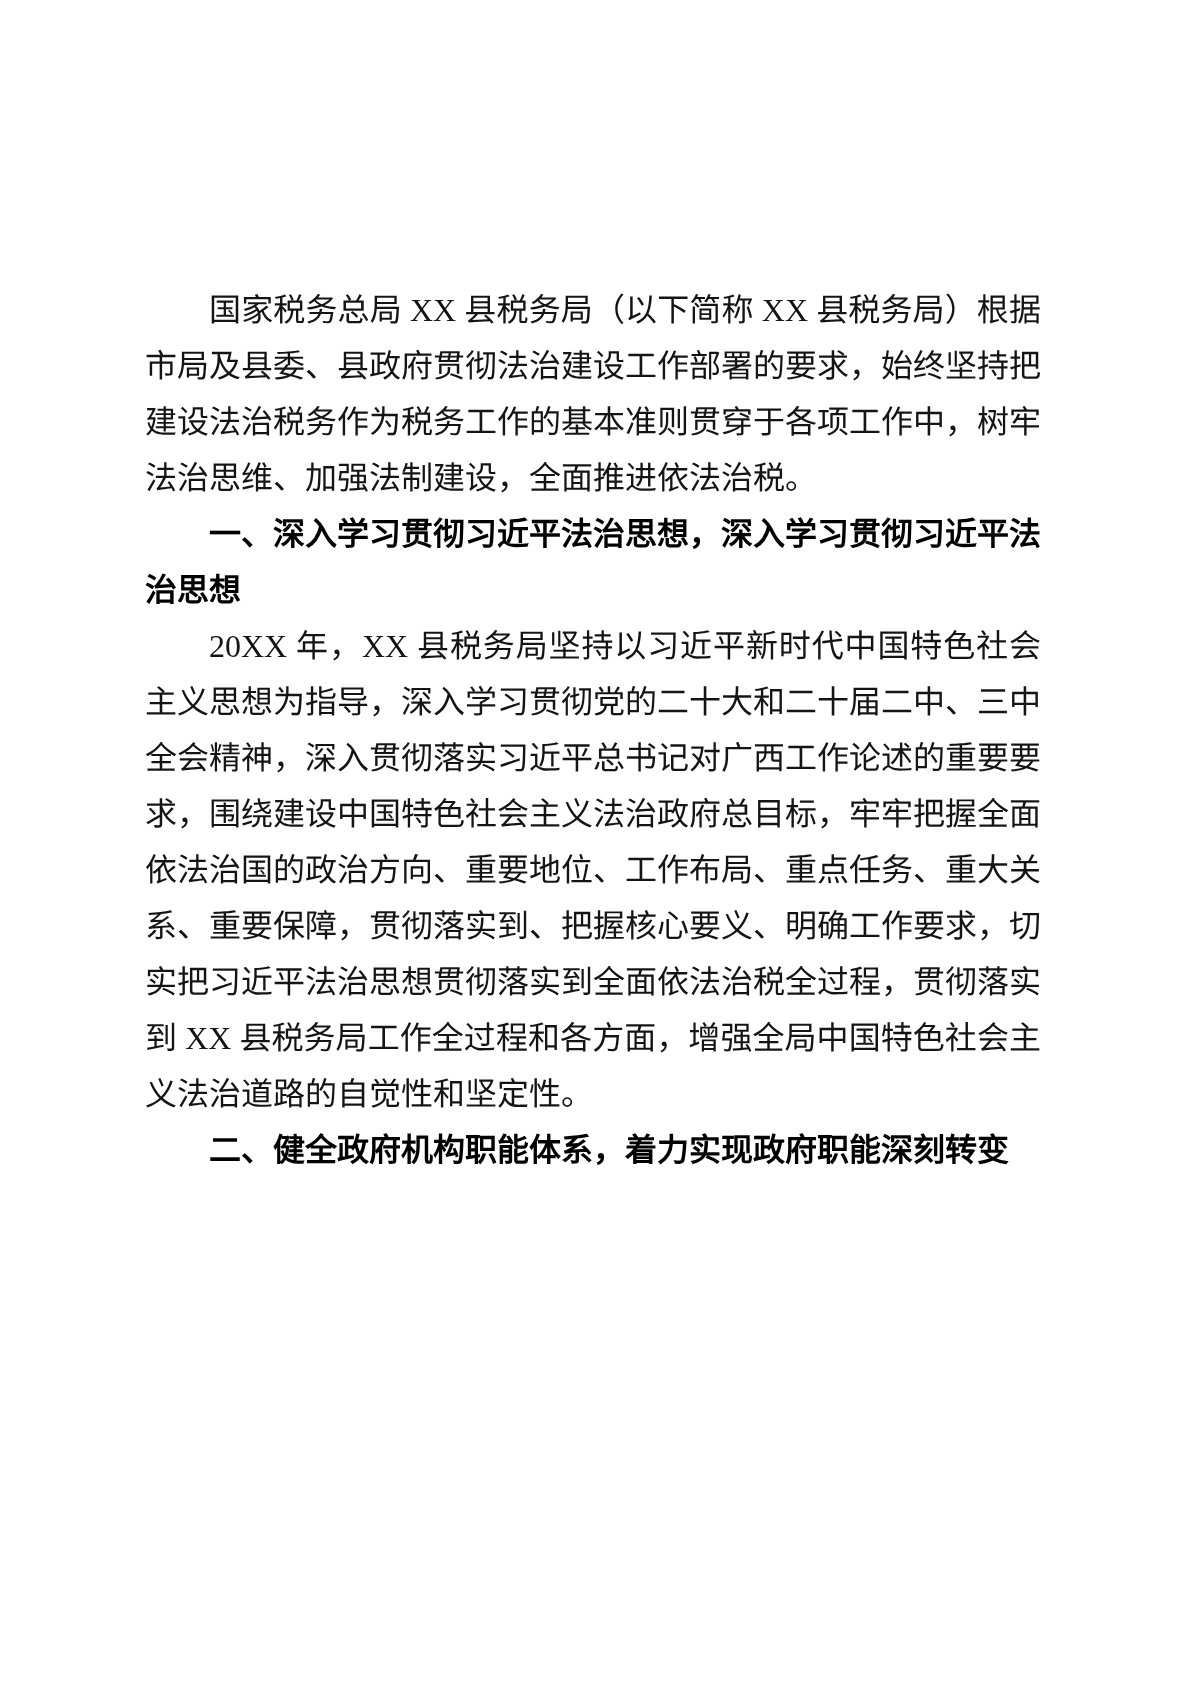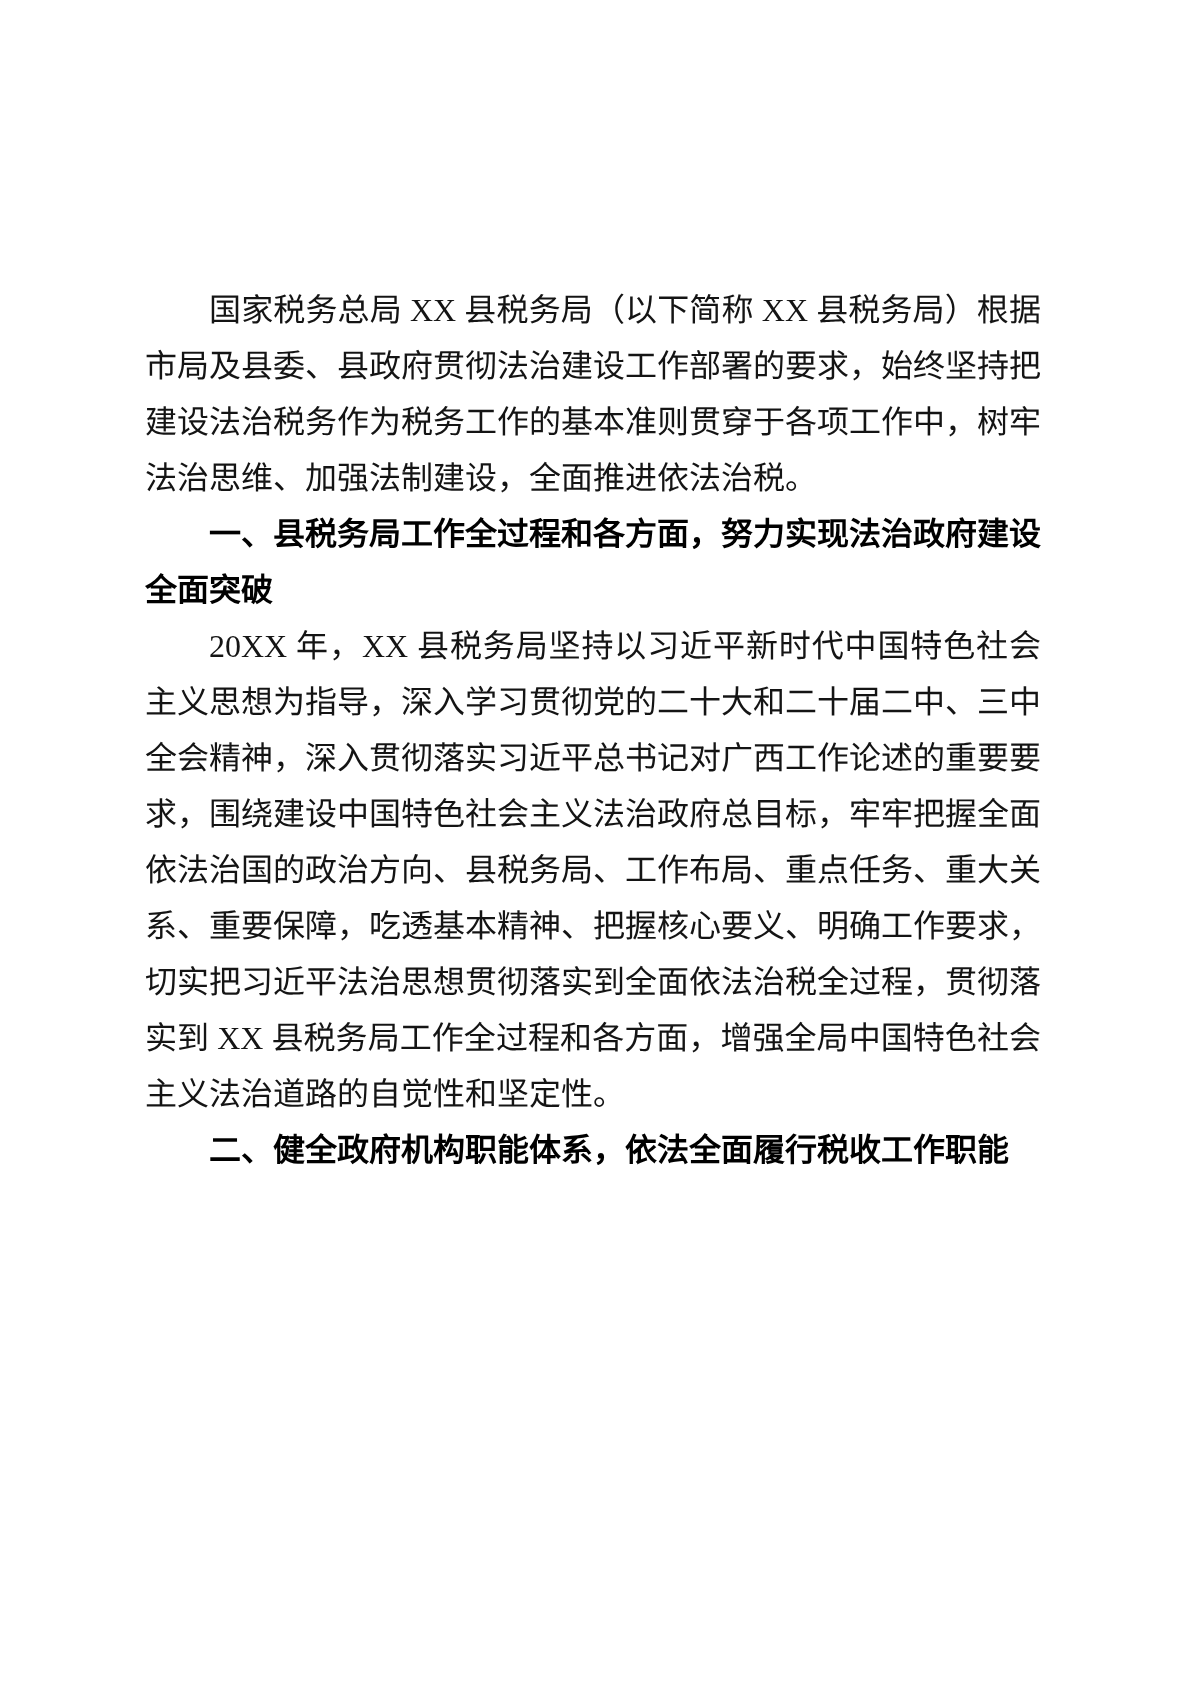--- a/index.html
+++ b/index.html
@@ -40,17 +40,17 @@
     font-weight: 700;
     color: #000000;
   }
 </style>
 </head>
 <body>
 
 <div class="page">
   <div class="doc-content">
     <p class="doc-paragraph">国家税务总局 XX 县税务局（以下简称 XX 县税务局）根据市局及县委、县政府贯彻法治建设工作部署的要求，始终坚持把建设法治税务作为税务工作的基本准则贯穿于各项工作中，树牢法治思维、加强法制建设，全面推进依法治税。</p>
-    <h2 class="doc-heading">一、县税务局工作全过程和各方面，努力实现法治政府建设全面突破</h2>
-    <p class="doc-paragraph">20XX 年，XX 县税务局坚持以习近平新时代中国特色社会主义思想为指导，深入学习贯彻党的二十大和二十届二中、三中全会精神，深入贯彻落实习近平总书记对广西工作论述的重要要求，围绕建设中国特色社会主义法治政府总目标，牢牢把握全面依法治国的政治方向、县税务局、工作布局、重点任务、重大关系、重要保障，吃透基本精神、把握核心要义、明确工作要求，切实把习近平法治思想贯彻落实到全面依法治税全过程，贯彻落实到 XX 县税务局工作全过程和各方面，增强全局中国特色社会主义法治道路的自觉性和坚定性。</p>
-    <h2 class="doc-heading">二、健全政府机构职能体系，依法全面履行税收工作职能</h2>
+    <h2 class="doc-heading">一、深入学习贯彻习近平法治思想，深入学习贯彻习近平法治思想</h2>
+    <p class="doc-paragraph">20XX 年，XX 县税务局坚持以习近平新时代中国特色社会主义思想为指导，深入学习贯彻党的二十大和二十届二中、三中全会精神，深入贯彻落实习近平总书记对广西工作论述的重要要求，围绕建设中国特色社会主义法治政府总目标，牢牢把握全面依法治国的政治方向、重要地位、工作布局、重点任务、重大关系、重要保障，贯彻落实到、把握核心要义、明确工作要求，切实把习近平法治思想贯彻落实到全面依法治税全过程，贯彻落实到 XX 县税务局工作全过程和各方面，增强全局中国特色社会主义法治道路的自觉性和坚定性。</p>
+    <h2 class="doc-heading">二、健全政府机构职能体系，着力实现政府职能深刻转变</h2>
   </div>
 </div>
 
 </body></html>

